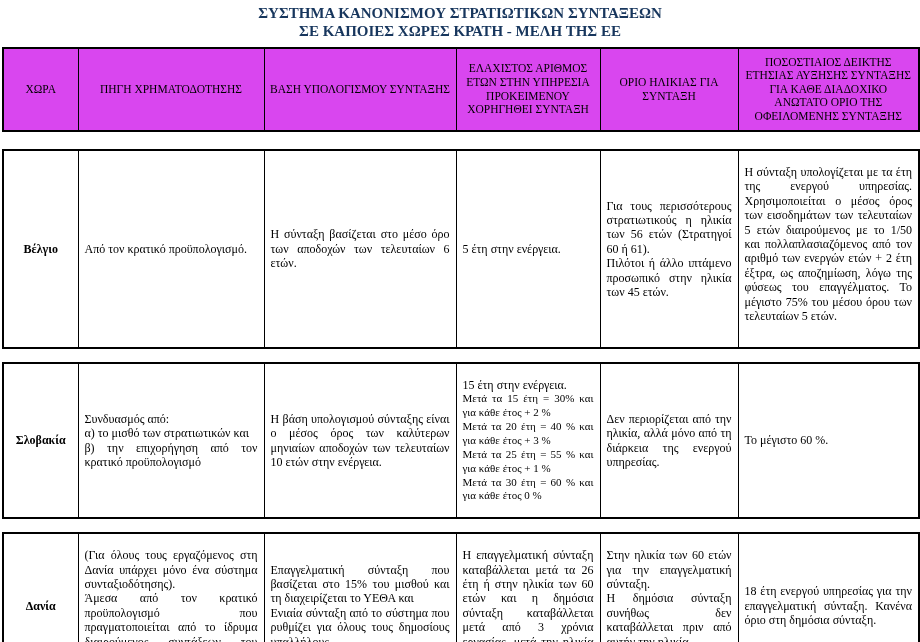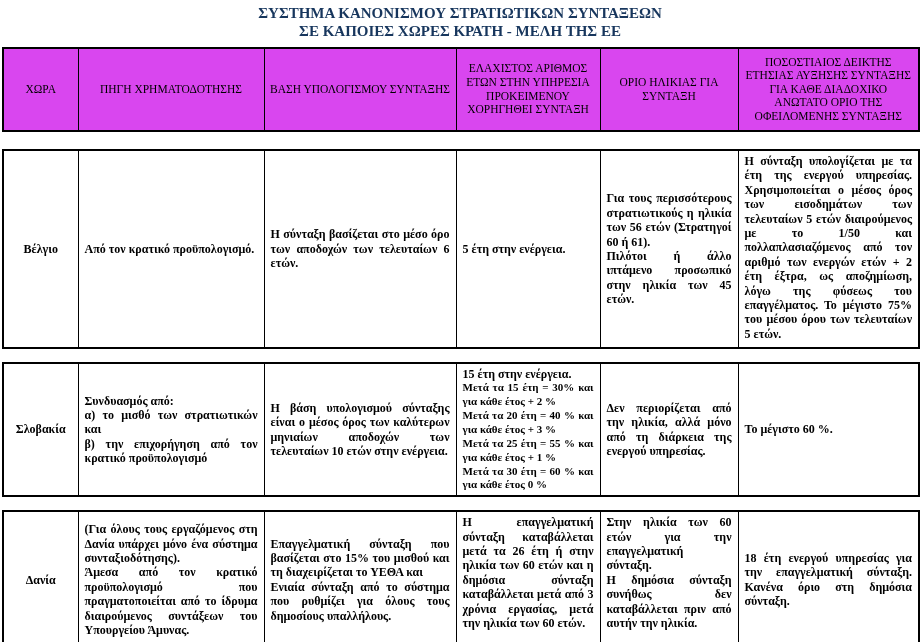--- a/index.html
+++ b/index.html
@@ -3,21 +3,21 @@
 <meta charset="utf-8">
 <style>
   html,body{margin:0;padding:0;background:#ffffff;}
   body{width:920px;height:642px;font-family:"Liberation Serif","DejaVu Serif",serif;color:#000;}
   .page{position:relative;width:920px;height:642px;overflow:hidden;background:#fff;}
 
   .doc-title{padding-top:4px;text-align:center;font-weight:bold;font-size:15px;line-height:1.2;color:#17365d;}
   .doc-title div{white-space:nowrap;}
 
   table.band{width:916px;margin:0 0 0 2px;border-collapse:collapse;table-layout:fixed;border:2px solid #000;}
-  table.band td, table.band th{border:1px solid #000;padding:3px 6px;overflow:hidden;font-weight:bold;}
+  table.band td, table.band th{border:1px solid #000;padding:14px 6px;overflow:hidden;}
 
   table.header-band{margin-top:7px;margin-bottom:17px;height:85px;}
   table.header-band th{background:#d946ef;font-weight:normal;font-size:11.5px;line-height:1.18;text-align:center;vertical-align:middle;padding:2px 4px;}
 
   table.row-band td{font-size:12px;line-height:1.2;vertical-align:middle;}
   table.band-belgium{margin-bottom:13px;height:200px;}
   table.band-slovakia{margin-bottom:13px;height:124px;}
   table.band-denmark{height:139px;}
 
   .country{font-weight:bold;text-align:center;}

